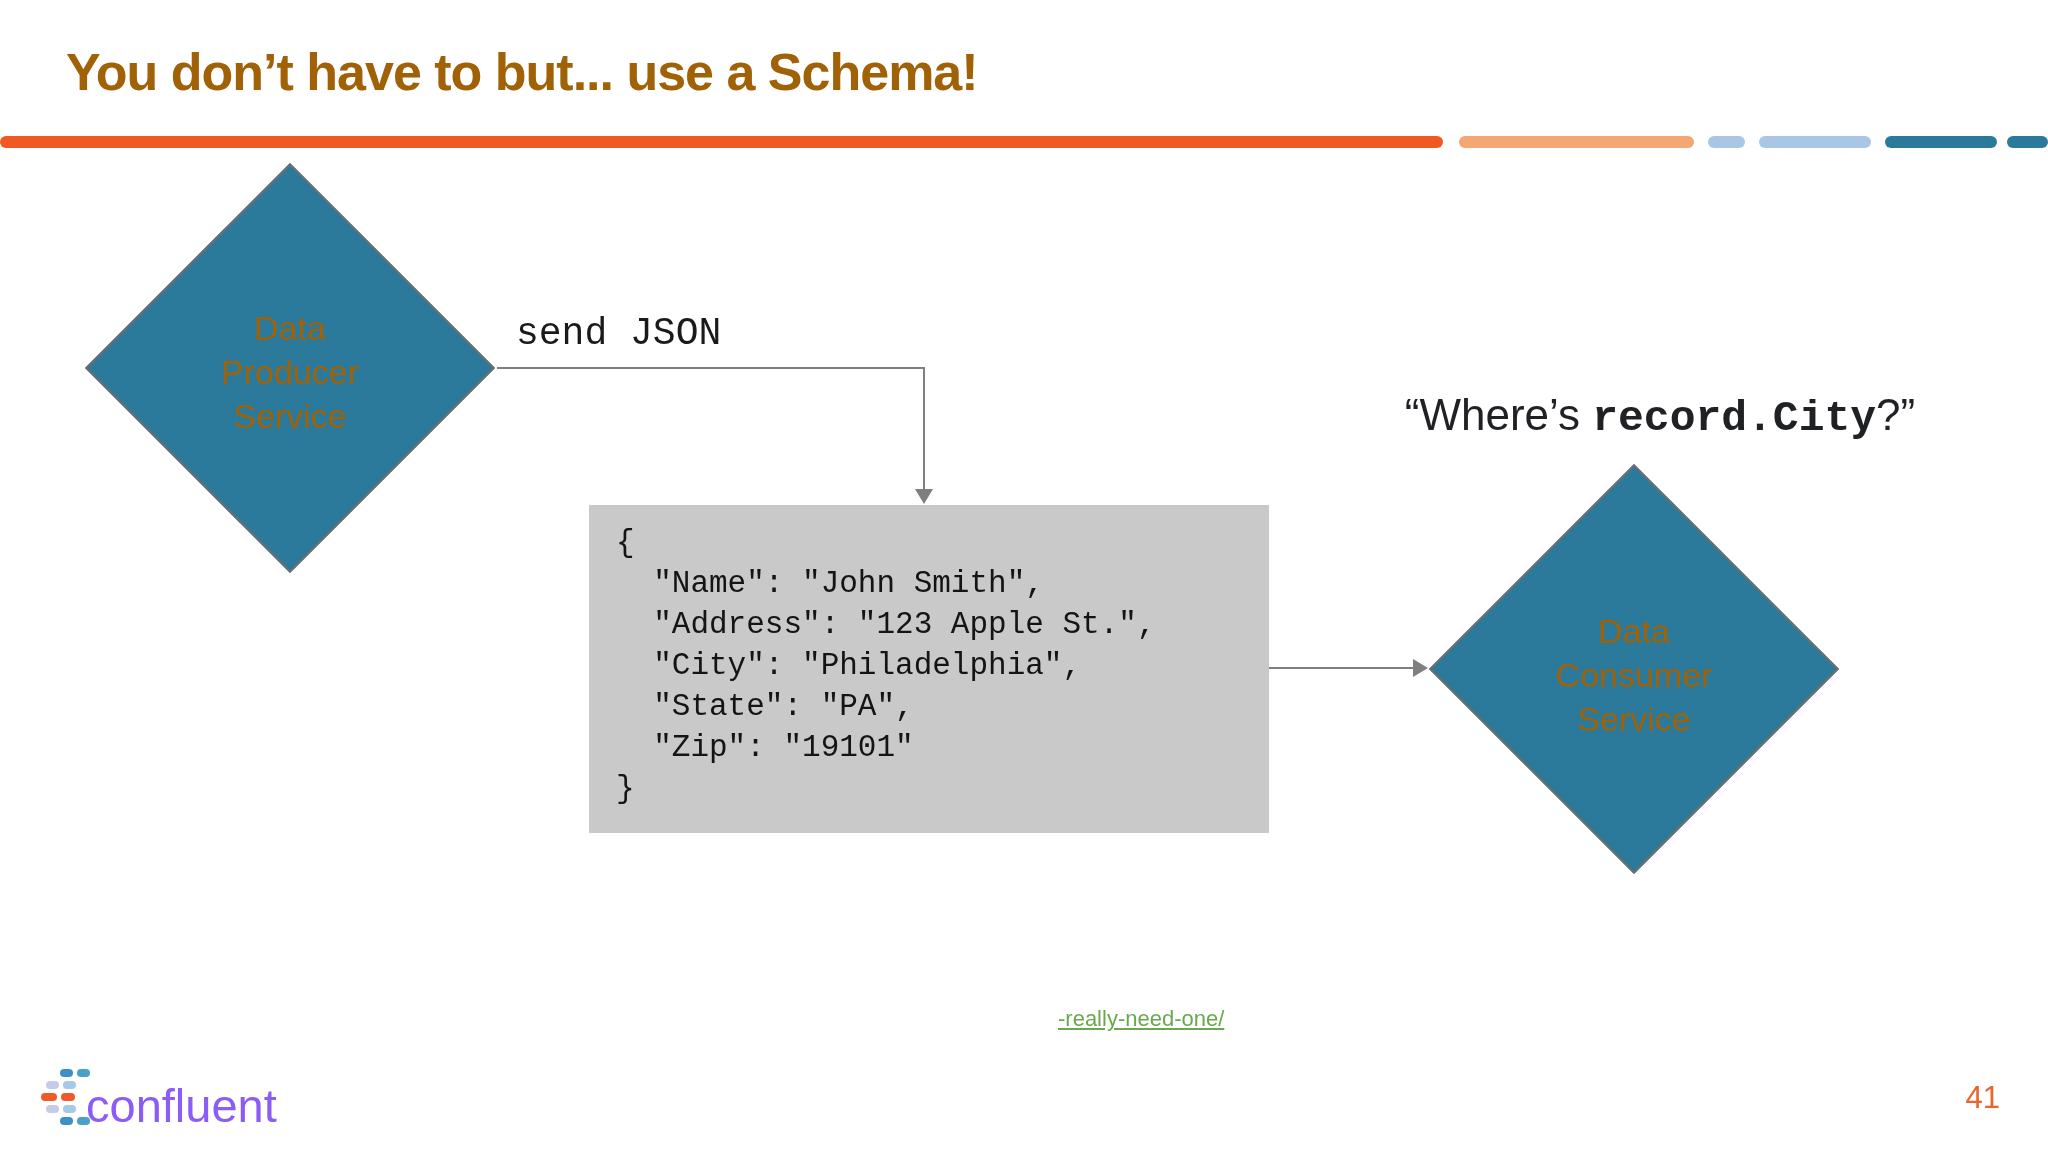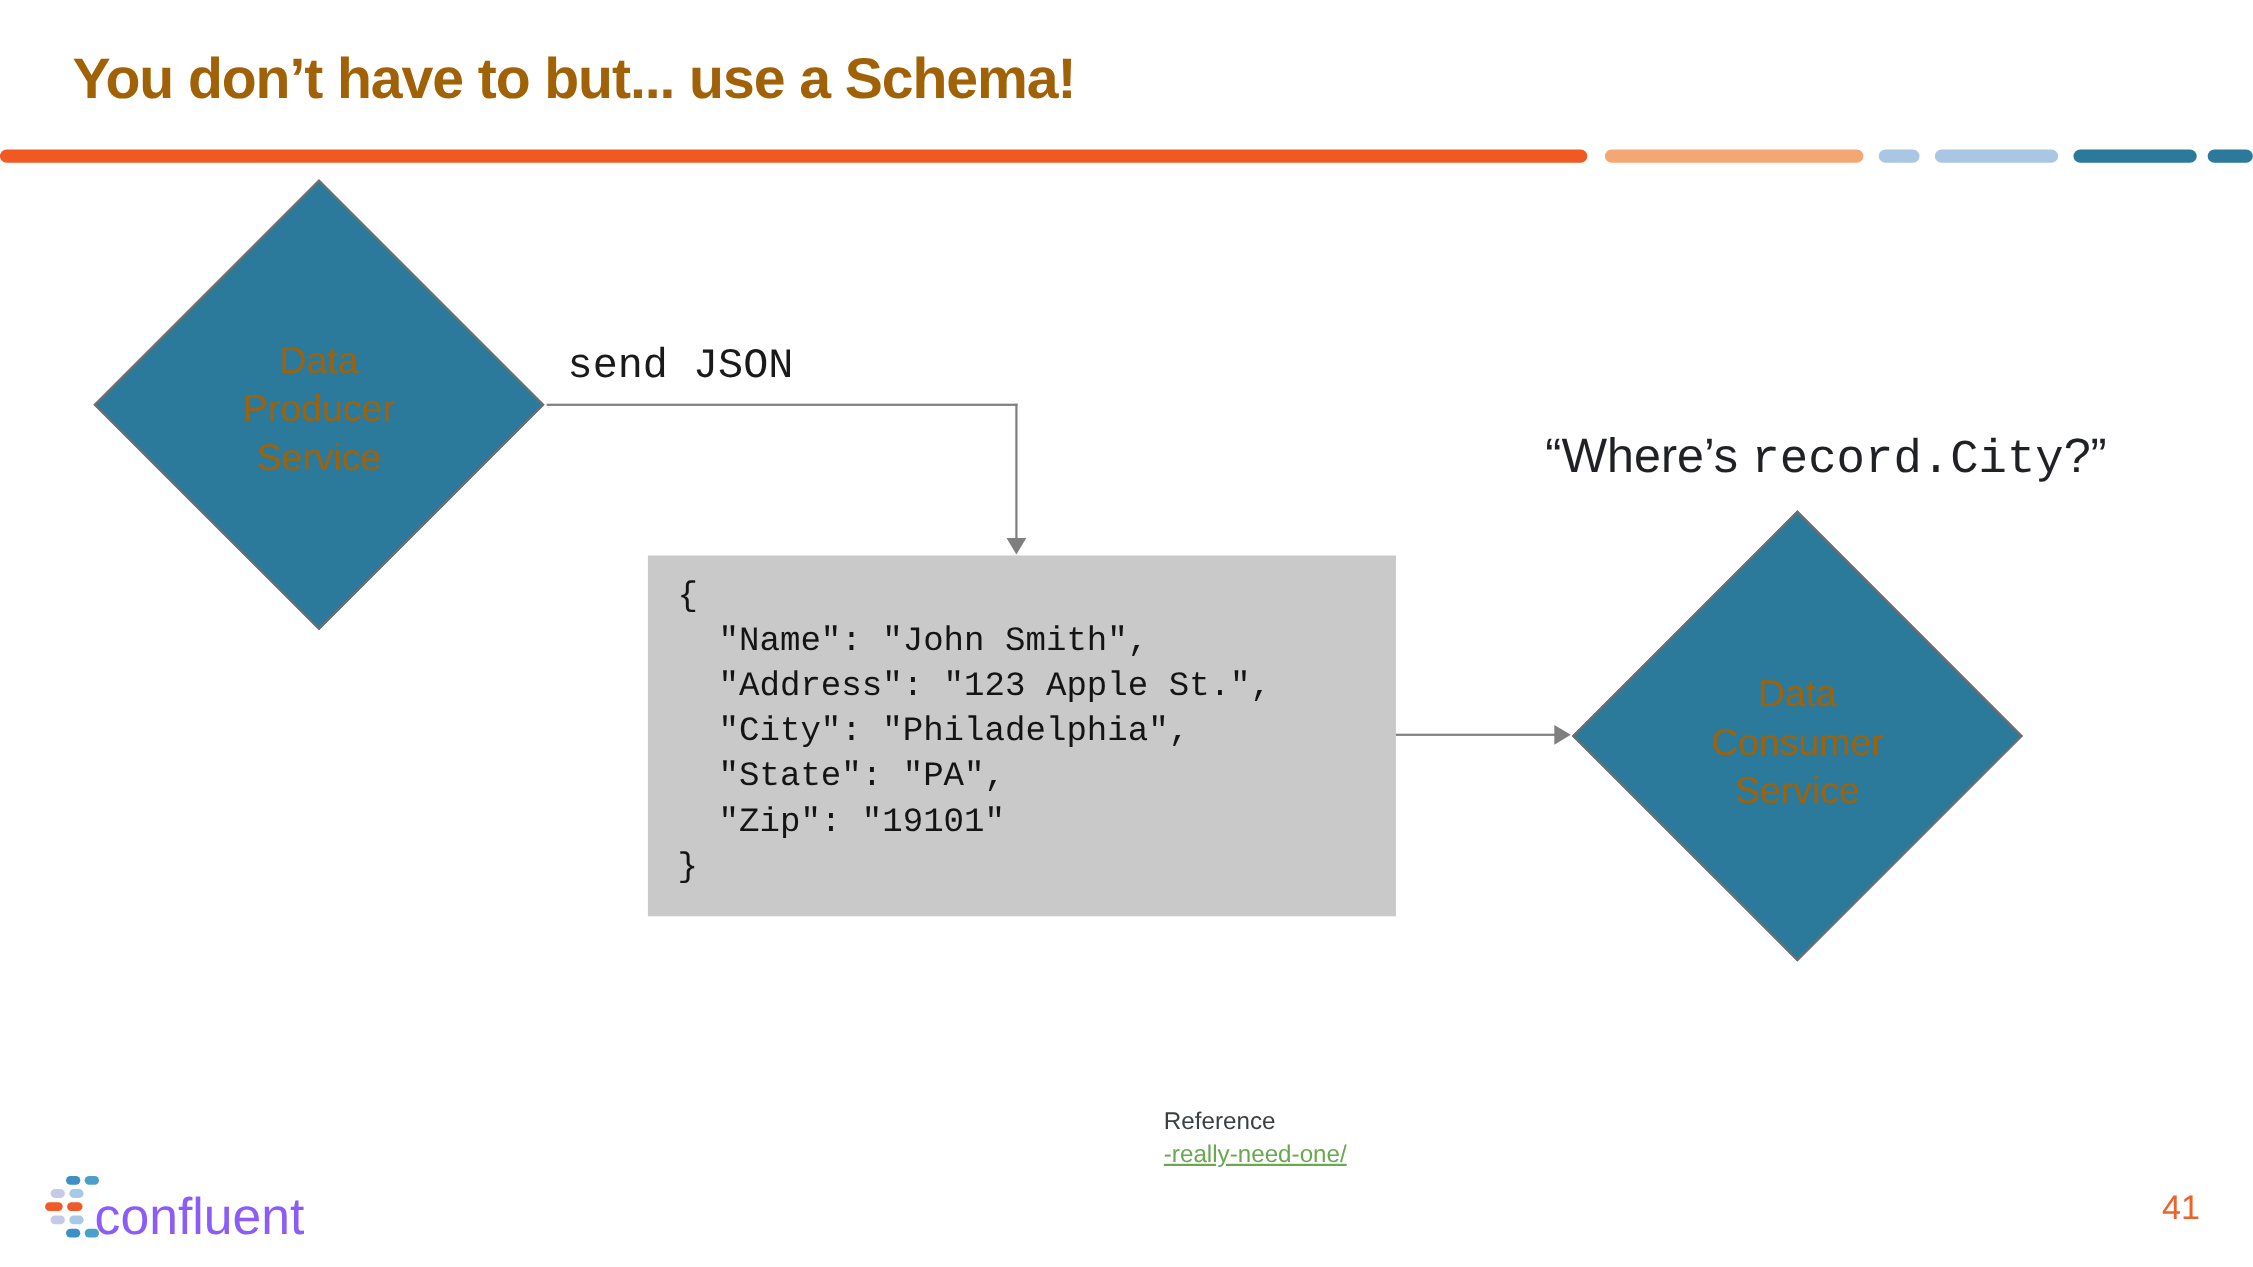--- a/index.html
+++ b/index.html
@@ -74,20 +74,21 @@
   }
   .quote {
     left: 1350px; top: 390px; width: 620px;
     text-align: center;
     font-size: 44px; color: #1f2124;
     white-space: nowrap;
   }
   .quote .code {
     font-family: "Liberation Mono", "DejaVu Sans Mono", monospace;
     font-size: 43px;
+    font-weight: bold;
   }
 
   
   .json-box {
     left: 589px; top: 505px;
     width: 680px; height: 328px;
   }
   .json-box pre {
     margin: 0;
     padding: 17px 0 0 27px;
@@ -164,21 +165,20 @@
 </div>
 
 <div class="diamond" style="left: 1489px; top: 524px; background-color: rgb(43, 122, 156);"></div>
 <div class="diamond-label" style="left:1434px; top:609px;">
   <span>Data</span>
   <span>Consumer</span>
   <span>Service</span>
 </div>
 
 <div class="abs reference">
-  <div class="reference-label">Reference</div>
   <a class="reference-link" style="color: rgb(106, 168, 79);">
     <div>-really-need-one/</div>
   </a>
 </div>
 
 <div class="abs page-number" style="color: rgb(232, 101, 43);">41</div>
 
 <div>
   <span class="logo-mark-dash" style="left: 60px; top: 1069px; width: 13px; background-color: rgb(62, 143, 197);"></span>
   <span class="logo-mark-dash" style="left: 77px; top: 1069px; width: 13px; background-color: rgb(75, 160, 201);"></span>

